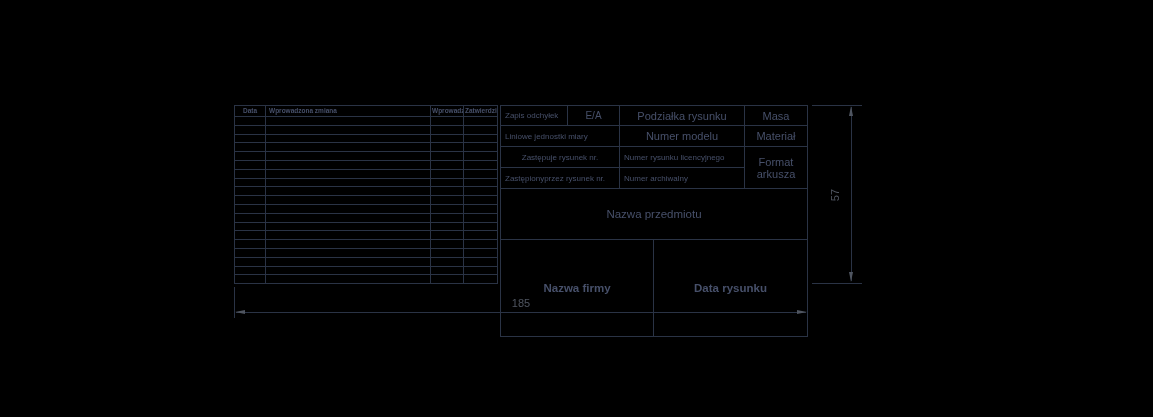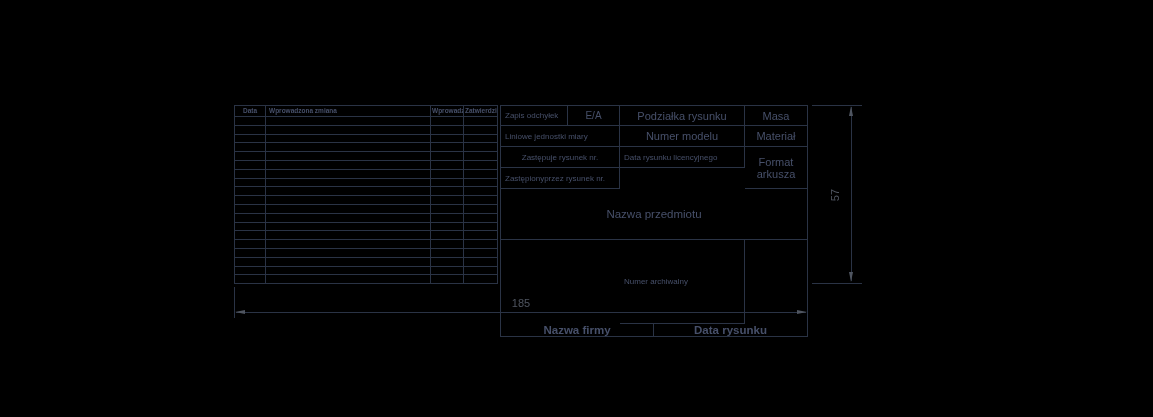--- a/index.html
+++ b/index.html
@@ -209,27 +209,27 @@
   <div class="tb-cell small-label b-r b-b">Zapis odchyłek</div>
   <div class="tb-cell ea-label b-r b-b">E/A</div>
   <div class="tb-cell big-label b-r b-b">Podziałka rysunku</div>
   <div class="tb-cell big-label b-b col4">Masa</div>
 
   <div class="tb-cell small-label b-r b-b span2">Liniowe jednostki miary</div>
   <div class="tb-cell big-label b-r b-b span3col">Numer modelu</div>
   <div class="tb-cell big-label b-b col4">Materiał</div>
 
   <div class="tb-cell small-center b-r b-b span2">Zastępuje rysunek nr.</div>
-  <div class="tb-cell small-label b-r b-b span3col">Data rysunku licencyjnego</div>
+  <div class="tb-cell small-label b-r b-b span3col">Numer rysunku licencyjnego</div>
   <div class="tb-cell big-label b-b format-cell">Format arkusza</div>
 
   <div class="tb-cell small-label b-r b-b span2">Zastępionyprzez rysunek  nr.</div>
+  <div class="tb-cell small-label b-r b-b span3col">Numer archiwalny</div>
+
   <div class="tb-cell big-label b-b row5">Nazwa przedmiotu</div>
-
-  <div class="tb-cell small-label b-r b-b span3col">Numer archiwalny</div>
 
   <div class="row6">
     <div class="firm-cell">Nazwa firmy</div>
     <div class="drawno-cell">Data rysunku</div>
   </div>
 </div>
 
 <div class="dimline" style="left:234px;top:287px;width:1px;height:31px;"></div>
 <div class="dimline" style="left:807px;top:287px;width:1px;height:31px;"></div>
 <div class="dimline" style="left:236px;top:312px;width:570px;height:1px;"></div>

